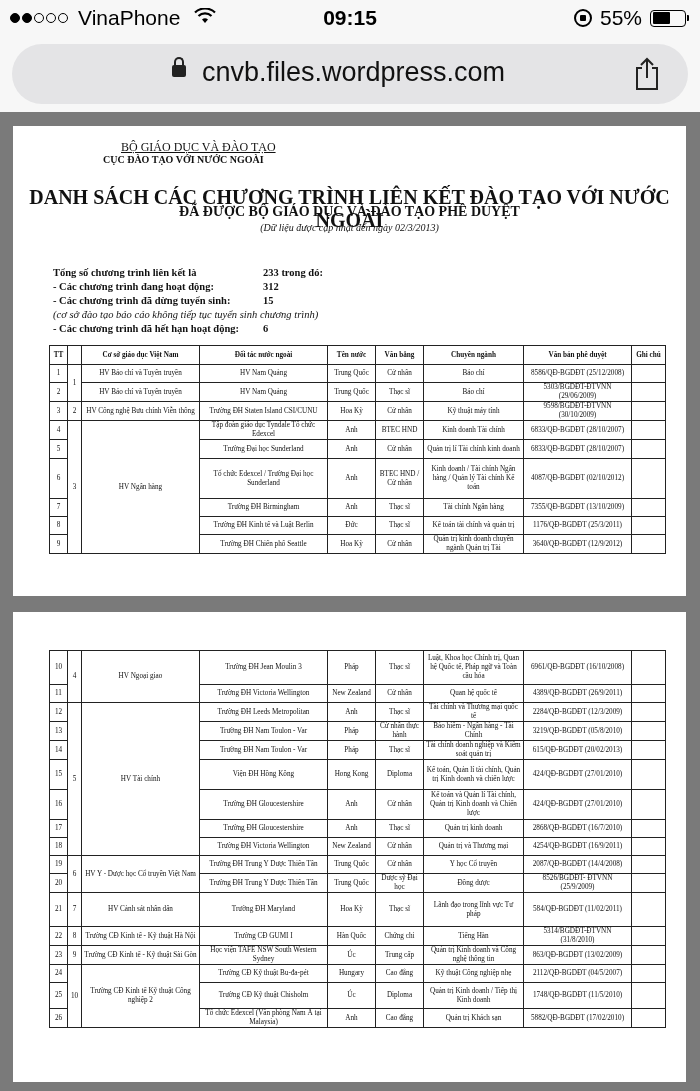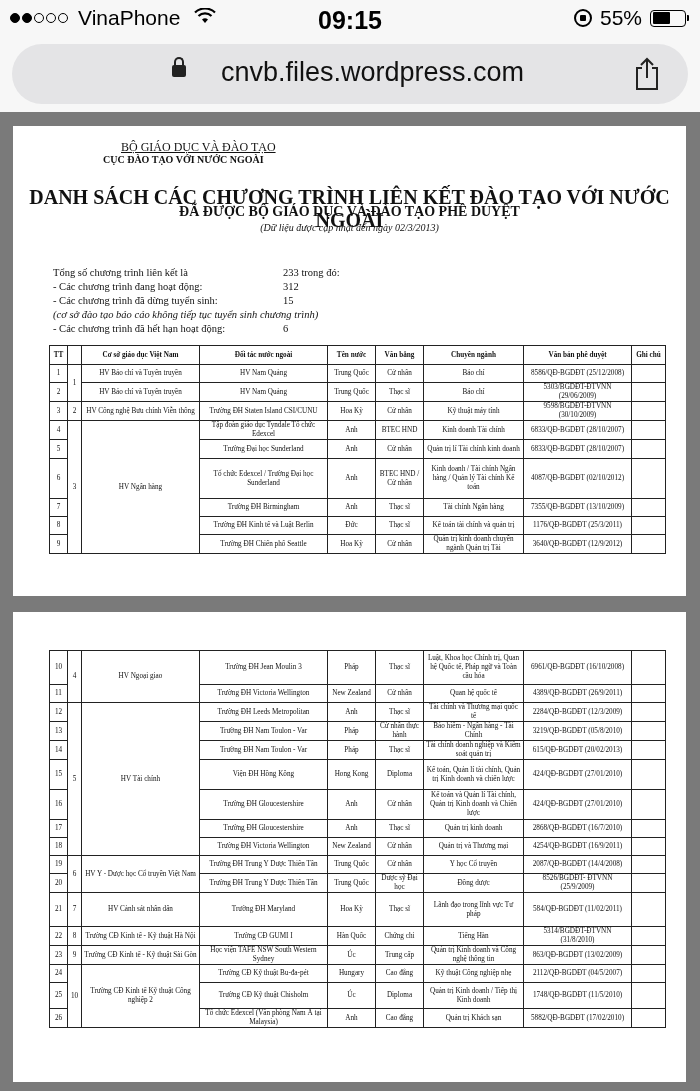--- a/index.html
+++ b/index.html
@@ -4,47 +4,47 @@
 <style>
   html, body { margin:0; padding:0; }
   body { width:700px; height:1091px; background:#f7f7f7; font-family:"Liberation Sans", sans-serif; position:relative; overflow:hidden; }
   .statusbar { position:absolute; left:0; top:0; width:700px; height:36px; background:#f7f7f7; color:#000; font-size:21px; }
   .sb-left { position:absolute; left:10px; top:6px; display:flex; align-items:center; gap:4px; }
   .dots { display:flex; gap:2px; margin-right:6px; }
   .dot { width:10px; height:10px; border-radius:50%; border:1.3px solid #000; box-sizing:border-box; }
   .dot.full { background:#000; }
   .carrier { font-size:21px; }
   .wifi { margin-left:10px; font-size:18px; }
-  .time { position:absolute; left:0; right:0; top:6px; text-align:center; font-weight:bold; font-size:25px; }
+  .time { position:absolute; left:0; right:0; top:6px; text-align:center; font-weight:bold; font-size:21px; }
   .sb-right { position:absolute; right:14px; top:6px; display:flex; align-items:center; gap:8px; }
   .lock-rot { width:18px; height:18px; border:2px solid #000; border-radius:50%; box-sizing:border-box; position:relative; }
   .lock-rot::after { content:""; position:absolute; left:4px; top:4px; width:6px; height:6px; background:#000; border-radius:1px; }
   .battery { width:36px; height:17px; border:1.5px solid #000; border-radius:4px; box-sizing:border-box; position:relative; padding:1.5px; }
   .battery-fill { height:100%; background:#000; border-radius:1px; }
   .battery::after { content:""; position:absolute; right:-4px; top:4px; width:2px; height:6px; background:#000; border-radius:0 1px 1px 0; }
 
   .urlbar { position:absolute; left:12px; top:44px; width:676px; height:60px; background:#e4e4e6; border-radius:30px; }
   .url-lock { position:absolute; left:160px; top:21px; width:14px; height:12px; background:#222; border-radius:2px; }
   .url-lock::before { content:""; position:absolute; left:2px; top:-8px; width:6px; height:8px; border:2px solid #222; border-bottom:none; border-radius:5px 5px 0 0; }
-  .url-text { position:absolute; left:190px; top:13px; font-size:27px; color:#111;margin-left:19px; }
+  .url-text { position:absolute; left:190px; top:13px; font-size:27px; color:#111; }
   .share { position:absolute; right:24px; top:12px; width:34px; height:36px; }
 
   .pagebg { position:absolute; left:0; top:112px; width:700px; height:979px; background:#7a7a7a; }
   .page { position:absolute; left:13px; background:#fff; }
   .page1 { top:126px; width:673px; height:470px; }
   .page2 { top:612px; width:673px; height:470px; }
 
   .doc { font-family:"Liberation Serif", serif; color:#111; }
   .org1 { position:absolute; left:108px; top:14px; font-size:12px; text-decoration:underline; }
   .org2 { position:absolute; left:90px; top:28px; font-size:10px; font-weight:bold; }
   .title1 { position:absolute; left:0; right:0; top:60px; text-align:center; font-size:20px; font-weight:bold; }
   .title2 { position:absolute; left:0; right:0; top:78px; text-align:center; font-size:14px; font-weight:bold; }
   .subtitle { position:absolute; left:0; right:0; top:96px; text-align:center; font-size:10px; font-style:italic; }
   .summary { position:absolute; left:40px; top:140px; font-size:10.5px; line-height:14px; }
-  .summary .b { font-weight:normal;gap:20px; }
+  .summary .b { font-weight:bold; }
   .summary .i { font-style:italic; font-weight:normal; }
   .row-line { display:flex; }
   .row-line .k { width:210px; }
 
   table.dt { position:absolute; border-collapse:collapse; font-family:"Liberation Serif", serif; font-size:7.2px; color:#111; table-layout:fixed; }
   table.dt td, table.dt th { border:1px solid #222; text-align:center; vertical-align:middle; padding:0 2px; line-height:9px; overflow:hidden; }
   table.dt th { font-weight:bold; height:18px; }
   .t1 { left:36px; top:219px; width:616px; }
   .t2 { left:36px; top:38px; width:616px; }
 </style>

